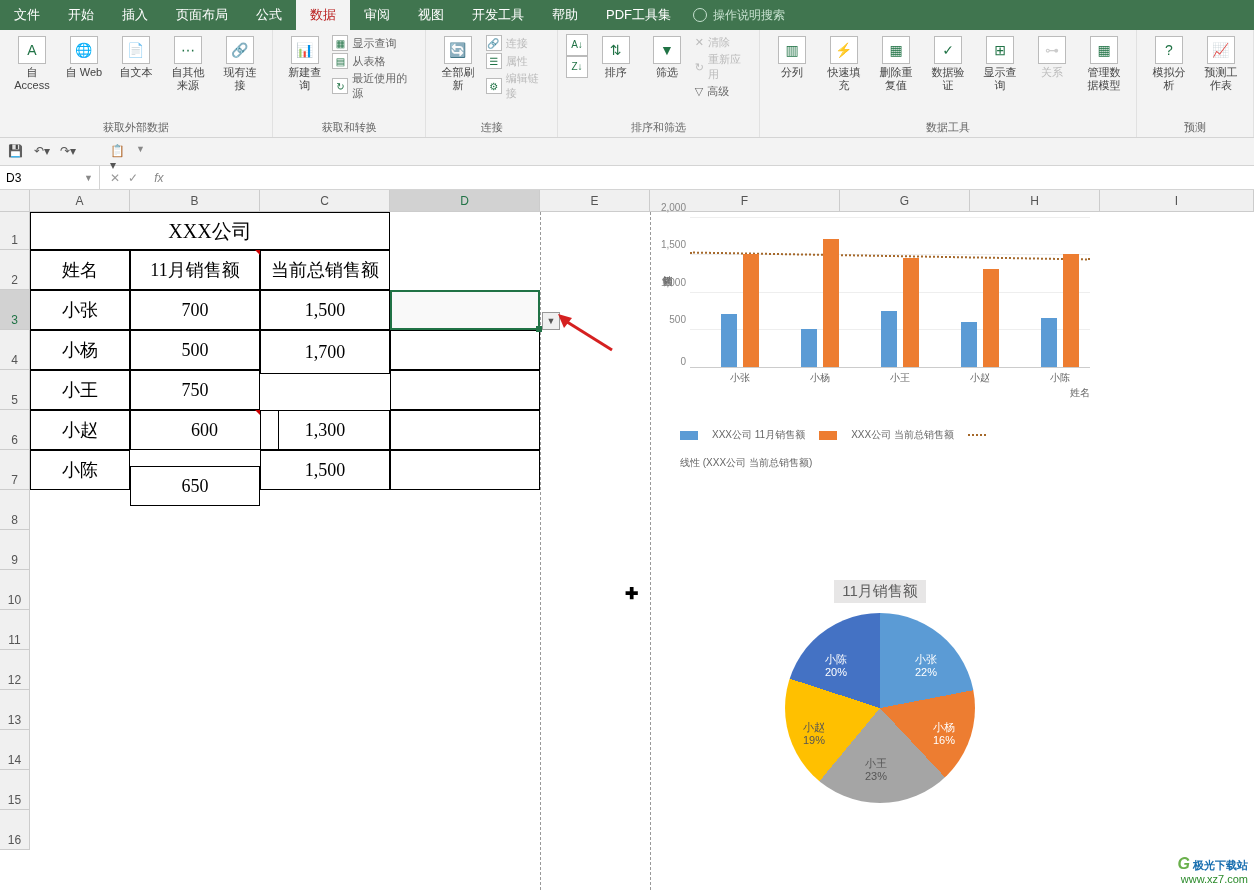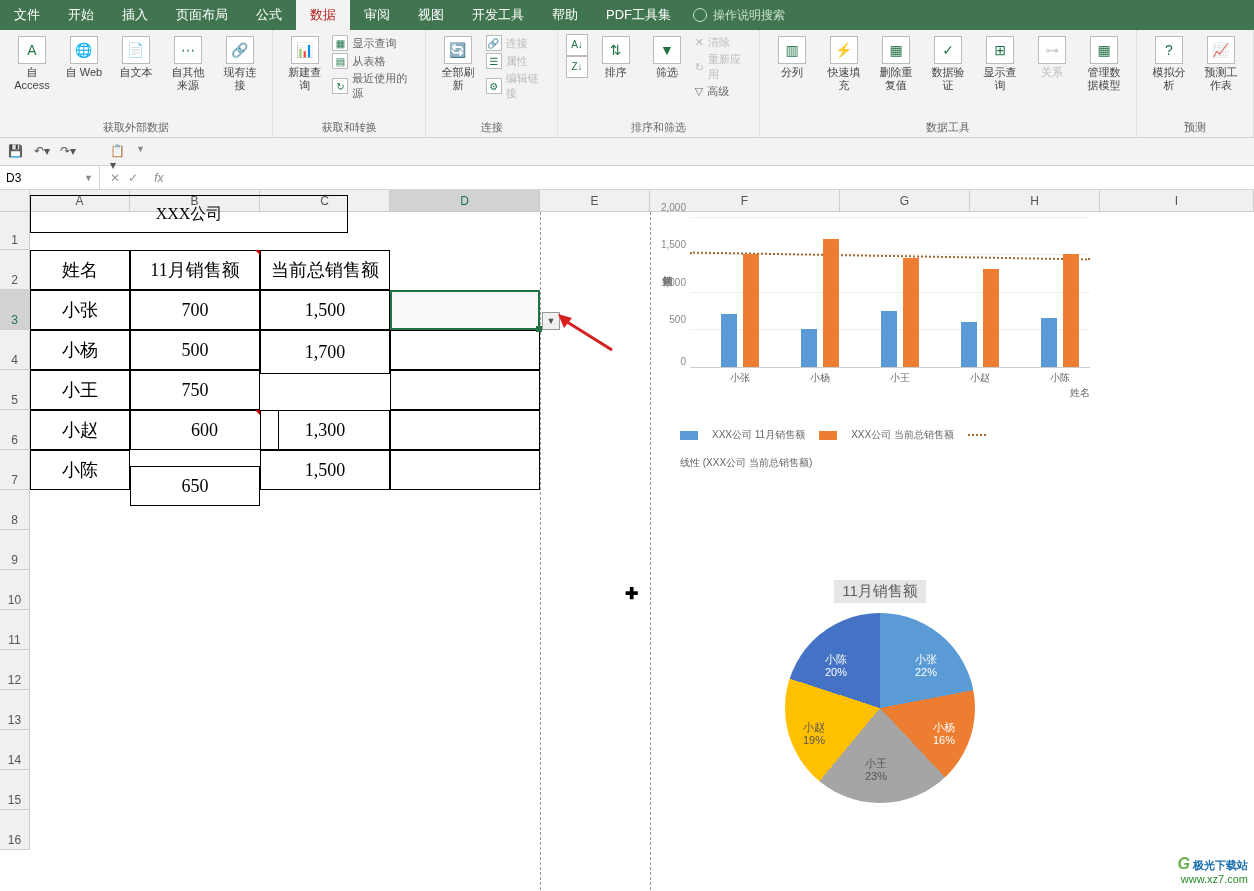--- a/index.html
+++ b/index.html
@@ -288,21 +288,21 @@
   <div class="rowhdr" style="top:420px;height:40px">11</div>
   <div class="rowhdr" style="top:460px;height:40px">12</div>
   <div class="rowhdr" style="top:500px;height:40px">13</div>
   <div class="rowhdr" style="top:540px;height:40px">14</div>
   <div class="rowhdr" style="top:580px;height:40px">15</div>
   <div class="rowhdr" style="top:620px;height:40px">16</div>
 
   <div class="dashed-v" style="left:540px;top:22px"></div>
   <div class="dashed-v" style="left:650px;top:22px"></div>
 
-  <div class="cell bordered center" style="left:30px;top:5px;width:318px;height:38px;font-size:16px">XXX公司</div>
+  <div class="cell bordered center" style="left:30px;top:22px;width:360px;height:38px;font-size:20px">XXX公司</div>
 
   <div class="cell bordered center" style="left:30px;top:60px;width:100px;height:40px">姓名</div>
   <div class="cell bordered center" style="left:130px;top:60px;width:130px;height:40px">11月销售额</div>
   <div class="cell bordered center" style="left:260px;top:60px;width:130px;height:40px;position:absolute">当前总销售额</div>
   <div class="redtri" style="left:255px;top:60px"></div>
 
   <div class="cell bordered center" style="left:30px;top:100px;width:100px;height:40px">小张</div>
   <div class="cell bordered center" style="left:130px;top:100px;width:130px;height:40px">700</div>
   <div class="cell bordered center" style="left:260px;top:100px;width:130px;height:40px">1,500</div>
   <div class="cell bordered center" style="left:390px;top:100px;width:150px;height:40px"></div>

